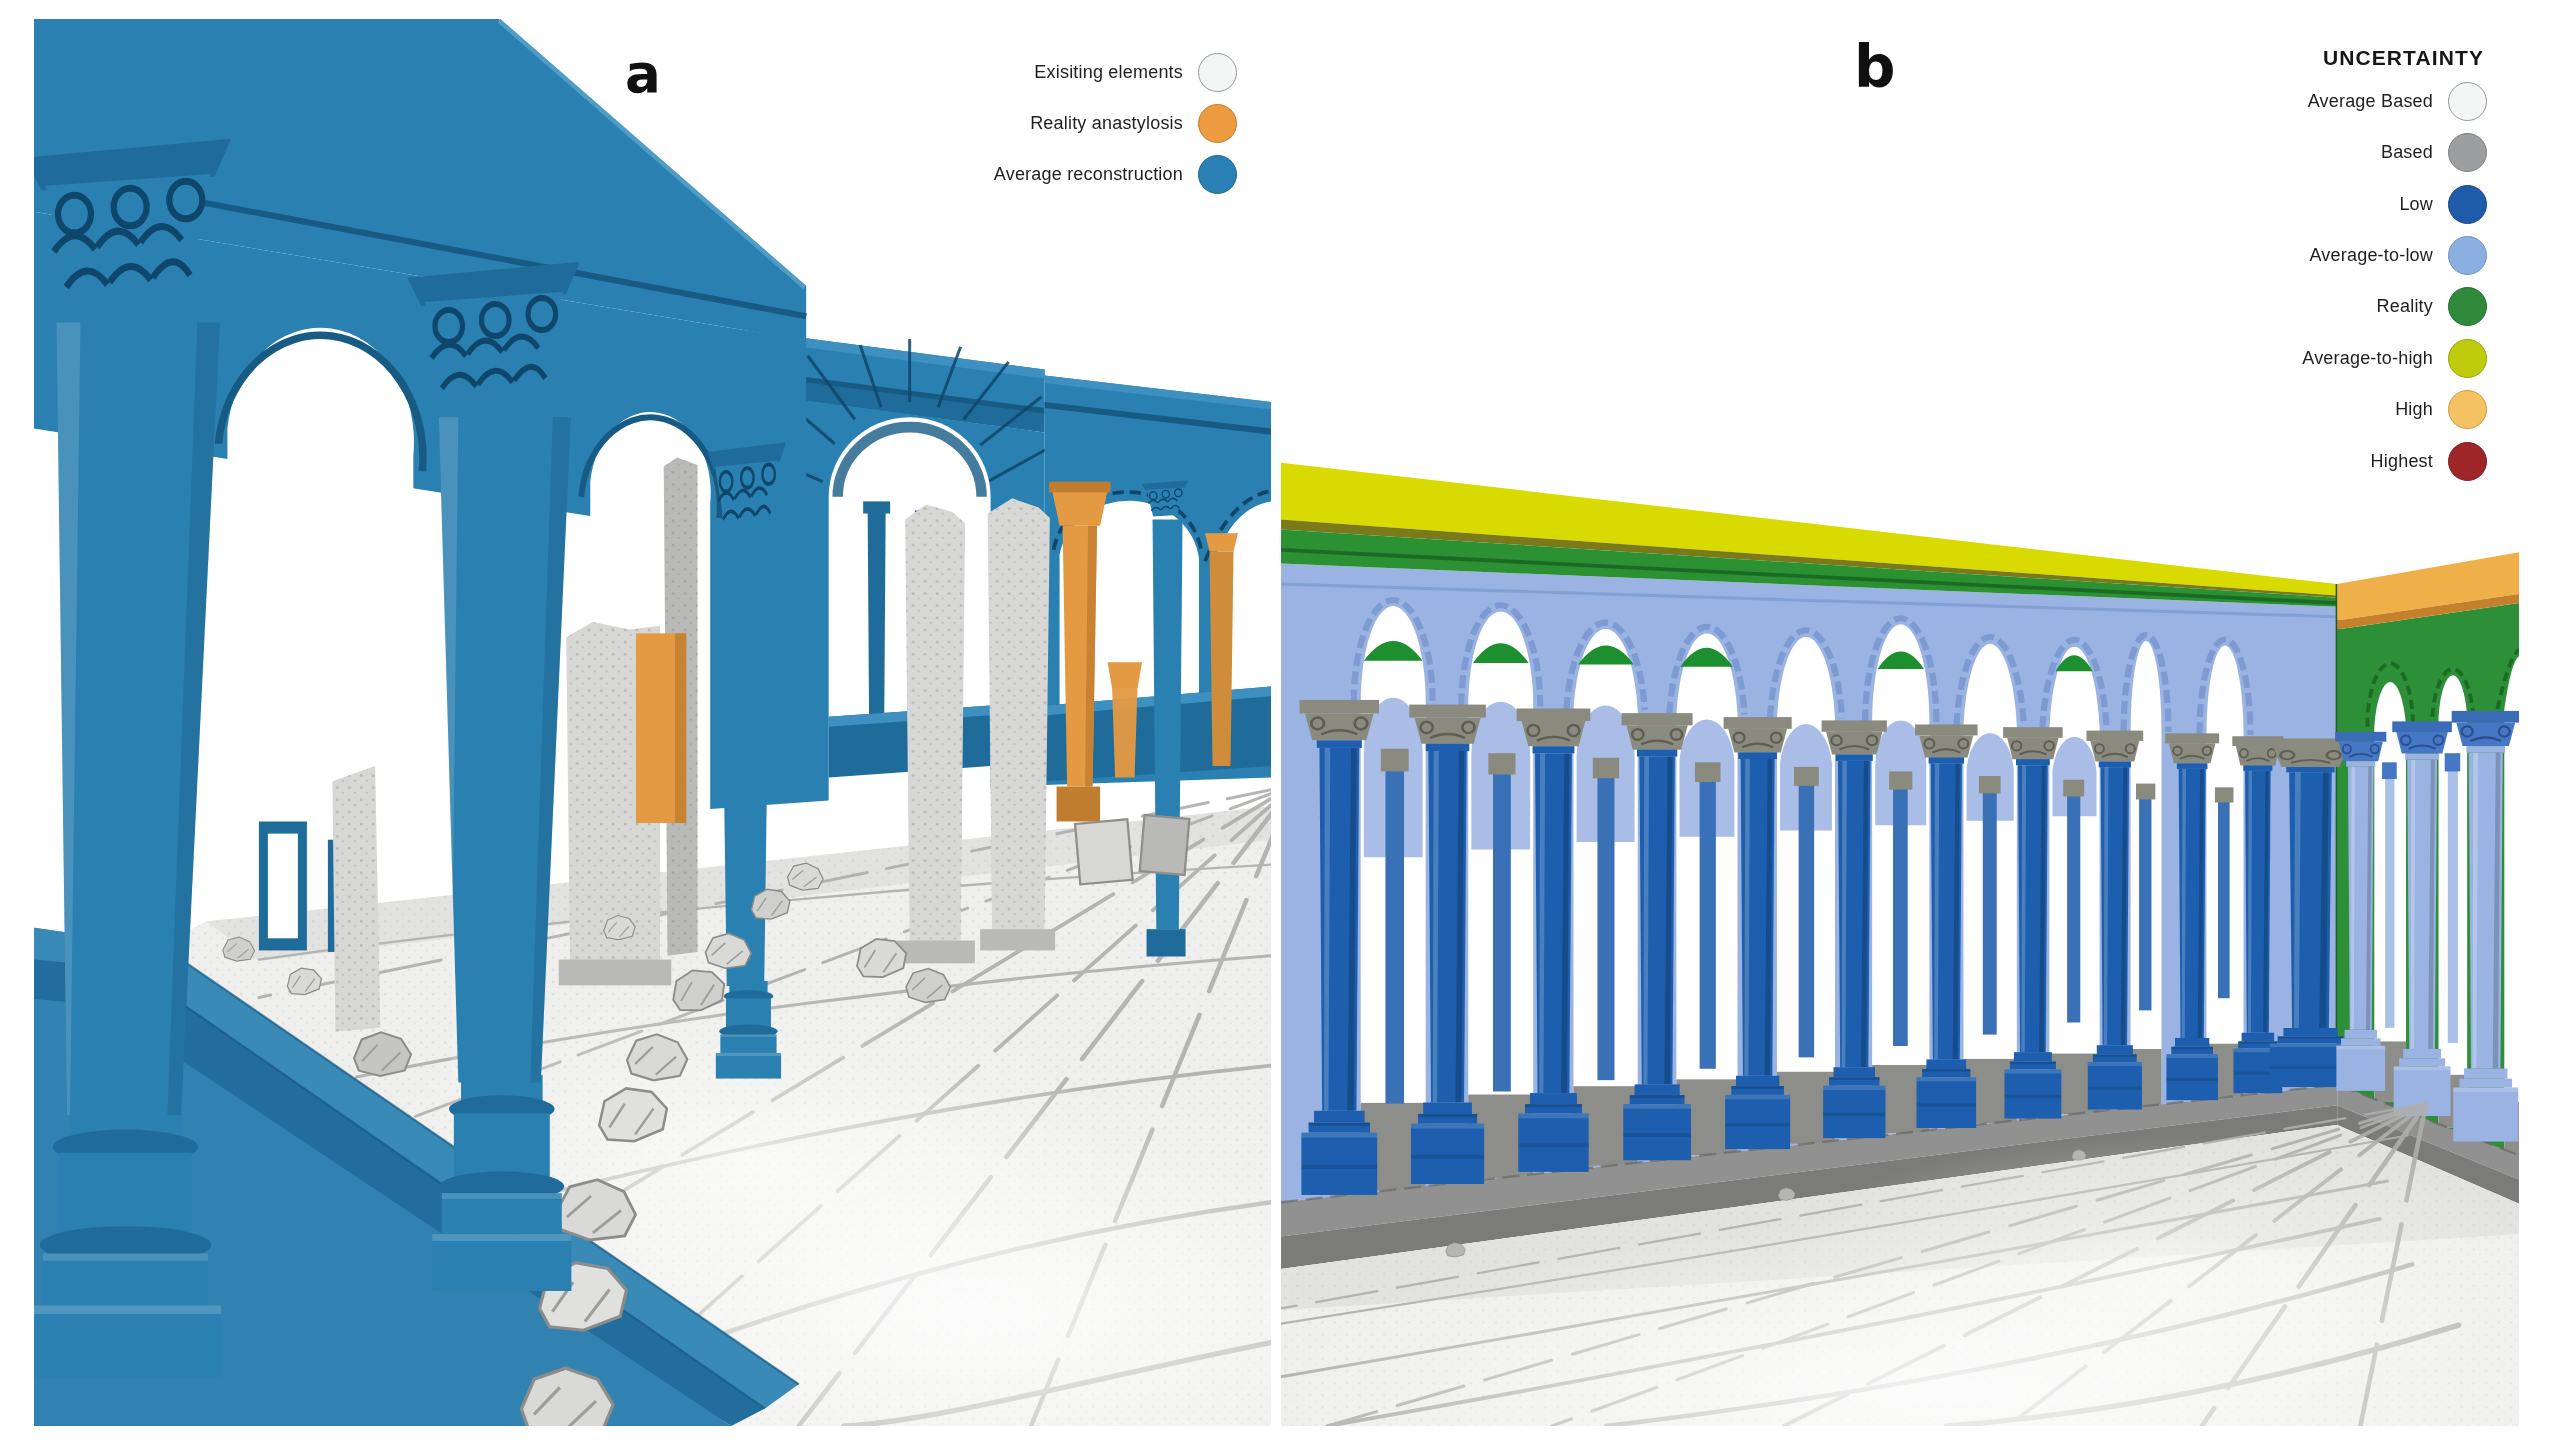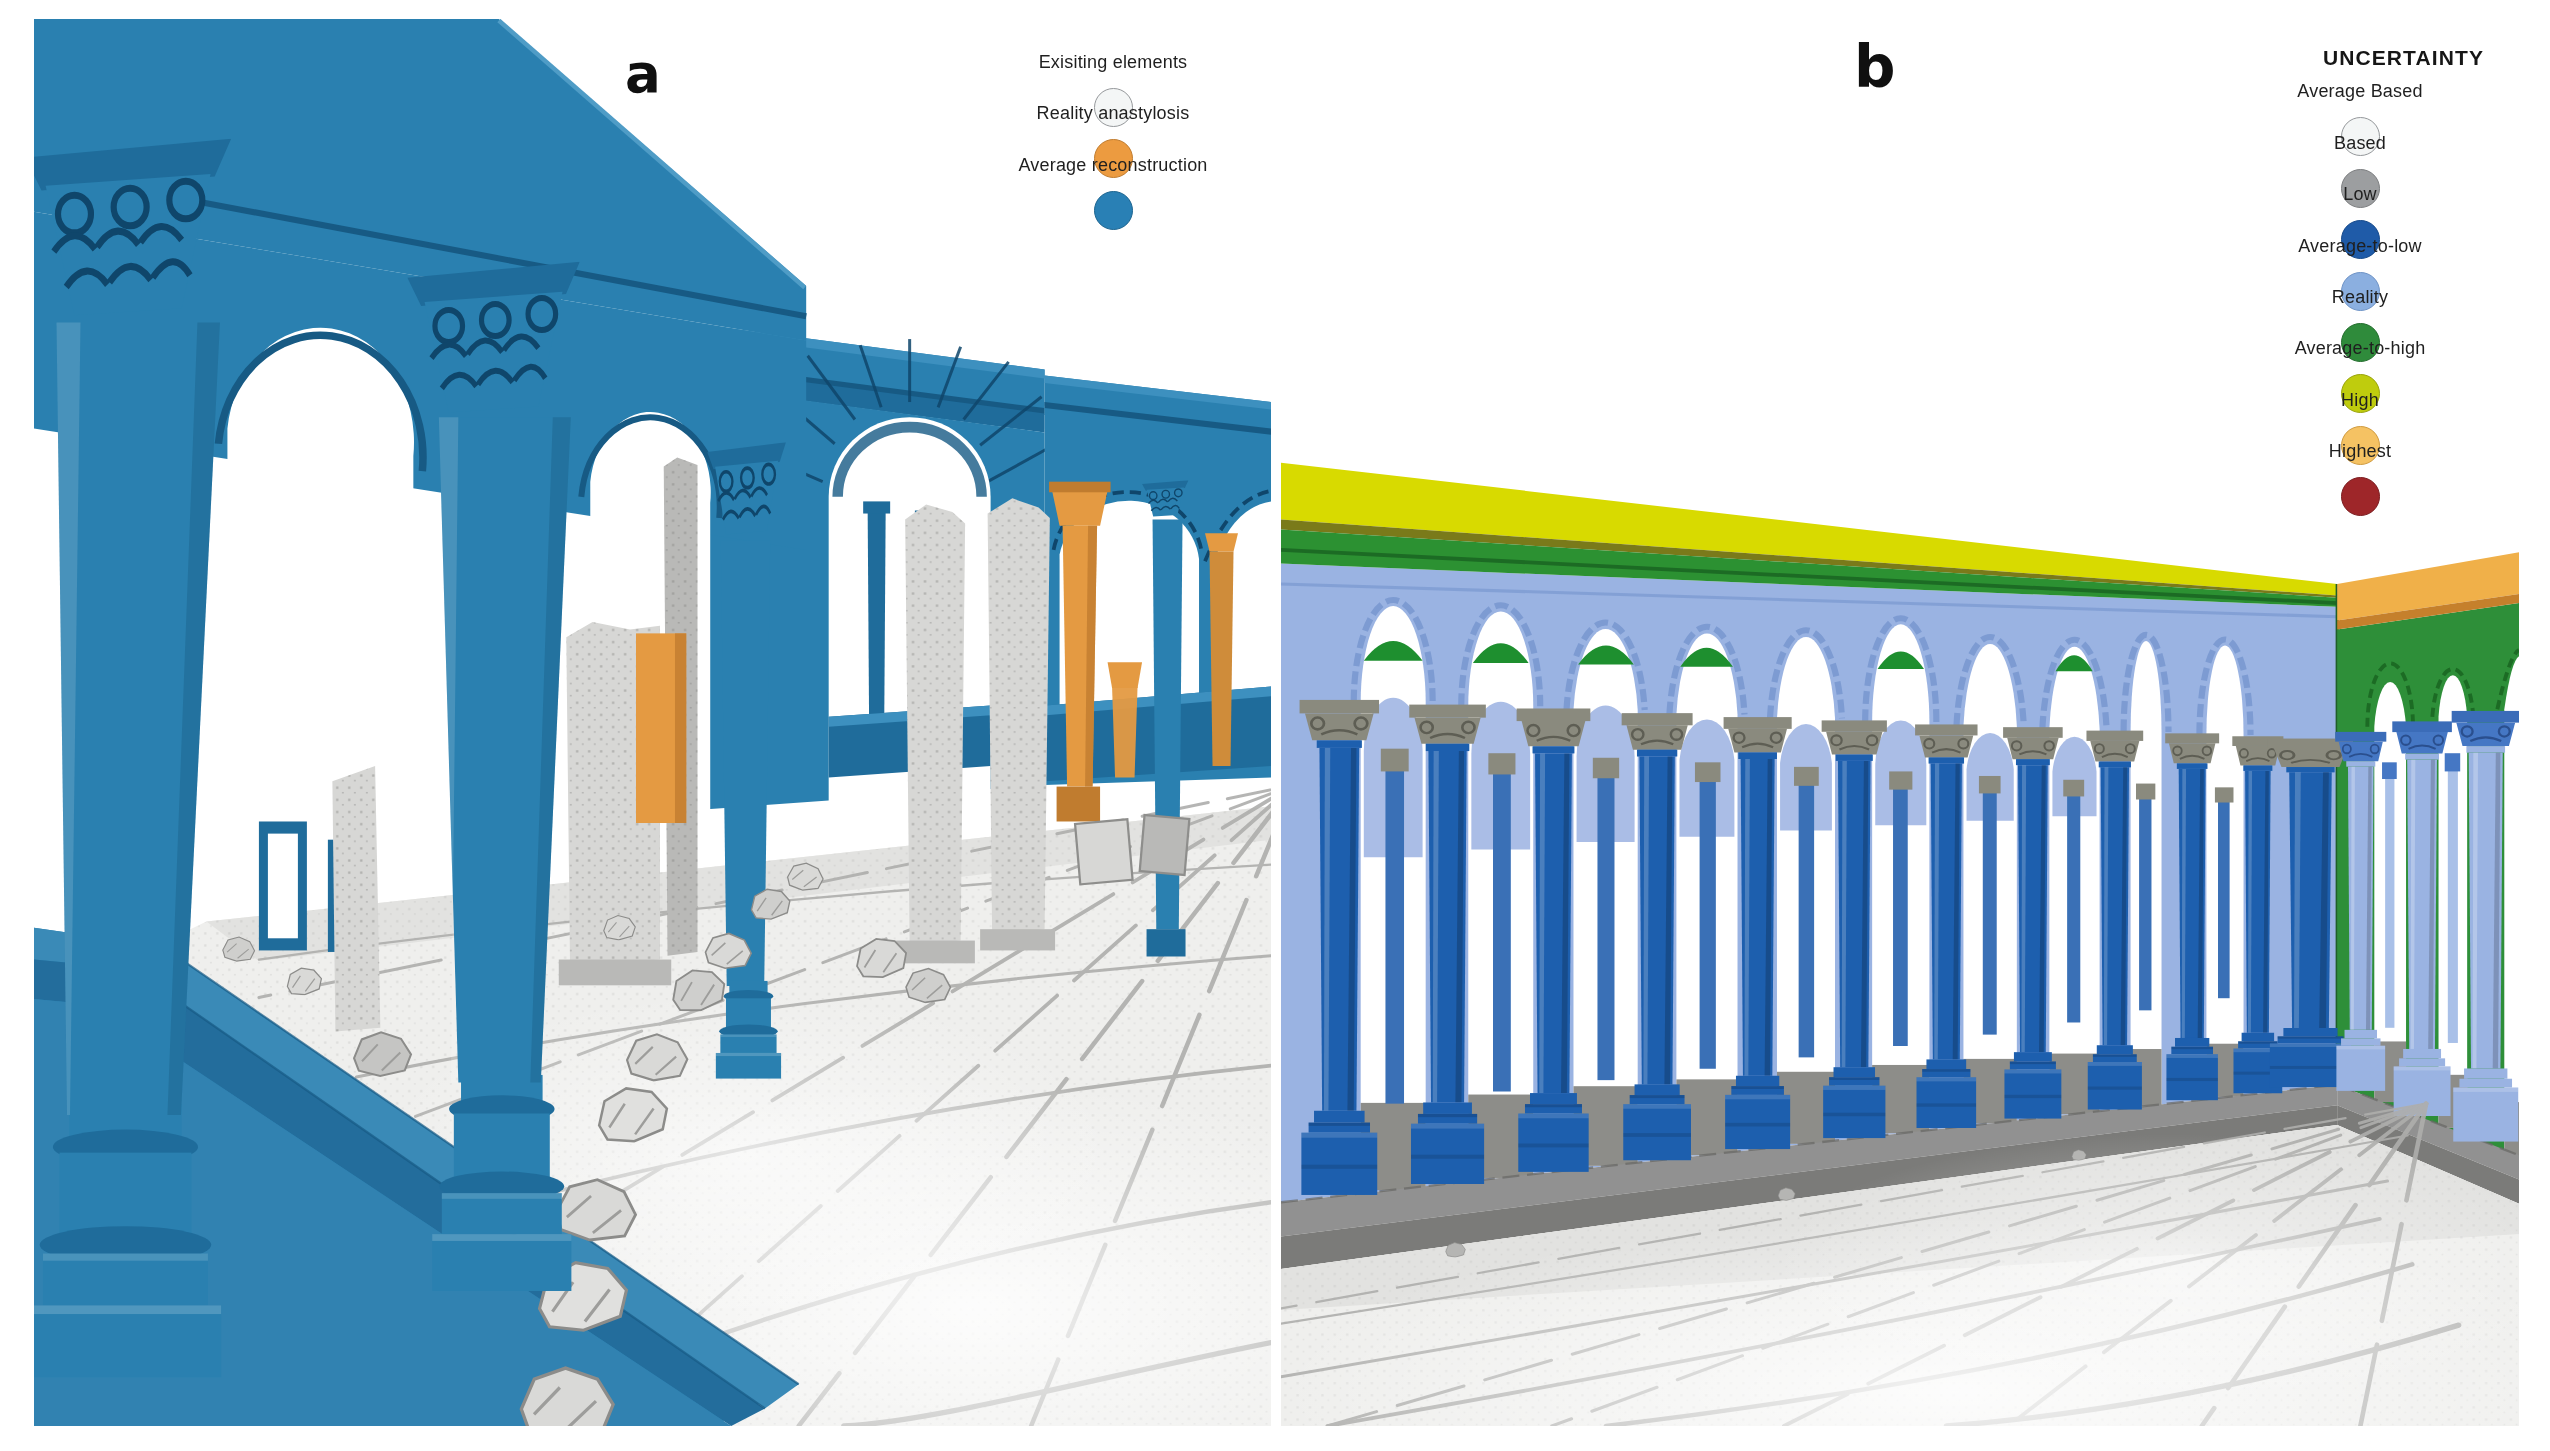--- a/index.html
+++ b/index.html
@@ -9,21 +9,21 @@
   .renderA{left:34px;width:1237px;}
   .renderB{left:1281px;width:1238px;}
   .plabel{position:absolute;font-family:"DejaVu Sans",sans-serif;font-weight:bold;color:#101010;line-height:1;}
   .plabel.a{left:625px;top:47px;font-size:53px;}
   .plabel.b{left:1854px;top:38px;font-size:58px;}
   .legend{position:absolute;display:flex;flex-direction:column;gap:11.4px;}
   .legendA{left:989px;top:52px;width:248px;}
   .legendB{left:2233px;top:46px;width:254px;}
   .legend-title{font-size:21px;font-weight:bold;letter-spacing:1.1px;color:#161616;text-align:right;
                 padding-right:3px;}
-  .lrow{display:flex;align-items:center;gap:15px;height:40px;flex-direction:column;}
+  .lrow{display:flex;align-items:center;justify-content:flex-end;gap:15px;height:40px;}
   .llabel{font-size:18px;color:#1f1f1f;letter-spacing:0.2px;text-align:right;}
   .sw{width:37px;height:37px;border-radius:50%;border:1.9px solid #888;flex:0 0 auto;}
   
   .fRecon{fill:var(--recon)} .fReconD{fill:var(--recon_dark)} .fReconDD{fill:var(--recon_deep)}
   .fReconL{fill:var(--recon_light)} .sLine{stroke:var(--recon_line)} .sReconDD{stroke:var(--recon_deep)}
   .fAnast{fill:var(--anast)} .fAnastD{fill:var(--anast_dark)}
   .fStone{fill:var(--stone_light)} .fStoneM{fill:var(--stone_mid)}
   .fPave{fill:var(--pave)} .fPaveF{fill:var(--pave_far)} .sJoint{stroke:var(--joint)}
   .fWall{fill:var(--wall_blue)} .sArch{stroke:var(--arch_blue)} .fInner{fill:var(--inner_blue)}
   .fColB{color:var(--col_blue)} .fColBk{fill:var(--col_blue_back)}

